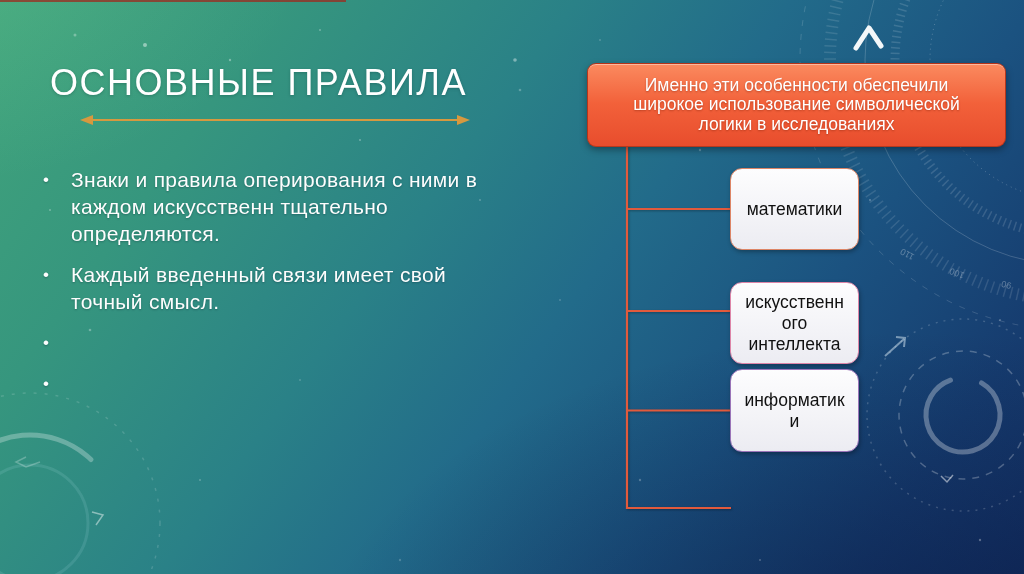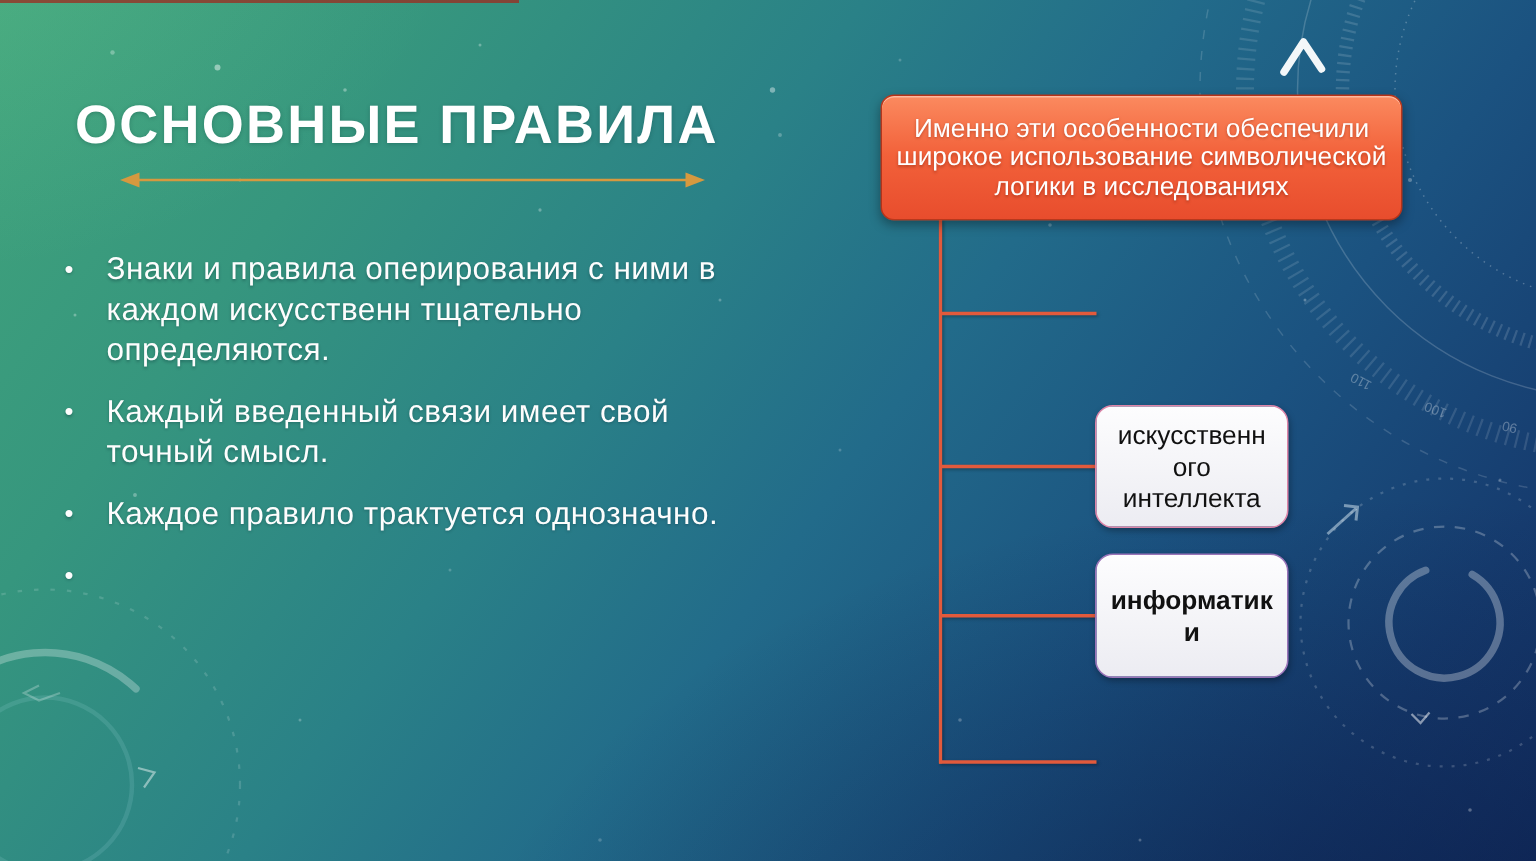--- a/index.html
+++ b/index.html
@@ -15,57 +15,57 @@
   }
   svg{display:block;}
   .decor{position:absolute;left:0;top:0;pointer-events:none;}
 
   
   .progress{position:absolute;left:0;top:0;width:346px;height:2px;
     background:#9e2a1e;opacity:.75;}
 
   
   .title{position:absolute;left:50px;top:62px;color:#fff;
-    font-size:36px;letter-spacing:1.5px;font-weight:700;
+    font-size:36px;letter-spacing:1.5px;font-weight:400;
     text-shadow:0 1px 3px rgba(0,40,40,.25);}
   .title-arrow{position:absolute;left:78px;top:110px;}
 
   
   .bullets{position:absolute;left:36px;top:166px;width:566px;
     margin:0;padding:0;list-style:none;}
   .bullets li{display:flex;margin:0 0 14px 0;color:#fdfdfd;
     font-size:21px;line-height:27px;letter-spacing:.3px;
     text-shadow:0 1px 2px rgba(0,30,40,.3);}
   .bullet-marker{flex:none;width:28px;padding-left:7px;font-size:17px;}
   .bullet-text{white-space:pre-line;}
 
   
-  .callout{position:absolute;left:587px;top:63px;width:348px;height:84px;
+  .callout{position:absolute;left:587px;top:63px;width:419px;height:84px;
     border-radius:9px;box-sizing:border-box;
     background:linear-gradient(180deg,var(--callout-fill-top,#fb8a5f) 0%,#f2613a 48%,var(--callout-fill-bottom,#e84d2d) 100%);
     border:1px solid rgba(175,48,22,.9);
     box-shadow:0 3px 7px rgba(0,0,0,.35), inset 0 1px 0 rgba(255,255,255,.40);
     display:flex;align-items:center;justify-content:center;}
   .callout-text{color:#fff;font-size:17.5px;line-height:19.5px;text-align:center;
     white-space:pre-line;text-shadow:0 1px 2px rgba(120,30,10,.45);}
 
   
   .connector-line{stroke:var(--connector,#e25a3c);stroke-width:2.2;}
 
   
   .node{position:absolute;left:730px;width:129px;box-sizing:border-box;
     border-radius:12px;border:1.5px solid #ccc;
     background:linear-gradient(180deg,#fdfdfe 0%,var(--node-fill,#ececf2) 100%);
     box-shadow:1px 2px 4px rgba(0,0,0,.30);
     display:flex;align-items:center;justify-content:center;}
   .node-label{color:#111;font-size:17.5px;line-height:21px;text-align:center;
     white-space:pre-line;}
   .node0{top:168px;height:82px;border-color:var(--node-border-0,#dd8566);}
-  .node1{top:270px;height:82px;border-color:var(--node-border-1,#dd85a8);}
-  .node2{top:369px;height:83px;border-color:var(--node-border-2,#9a74b8);font-weight:bold;}
+  .node1{top:282px;height:82px;border-color:var(--node-border-1,#dd85a8);}
+  .node2{top:369px;height:83px;border-color:var(--node-border-2,#9a74b8);}
   .node3{top:467px;height:82px;border-color:var(--node-border-3,#a8bfda);}
 </style>
 </head>
 <body>
 
 <div id="slide">
 
   <svg class="decor" width="1024" height="574" viewBox="0 0 1024 574" aria-hidden="true">
 
     <g>
@@ -146,41 +146,43 @@
 каждом искусственн тщательно
 определяются.</span>
     </li>
     <li>
       <span class="bullet-marker">•</span>
       <span class="bullet-text">Каждый введенный связи имеет свой
 точный смысл.</span>
     </li>
     <li>
       <span class="bullet-marker">•</span>
-      <span class="bullet-text">Каждое правило трактуется однозначно.</span>
     </li>
     <li>
       <span class="bullet-marker">•</span>
     </li>
   </ul>
 
   <svg class="decor" width="1024" height="574" viewBox="0 0 1024 574" aria-hidden="true" style="filter:drop-shadow(1px 1px 1px rgba(0,0,0,.3));">
     <line class="connector-line" x1="627" y1="146" x2="627" y2="509"></line>
     <line class="connector-line" x1="626" y1="209" x2="731" y2="209"></line>
     <line class="connector-line" x1="626" y1="311" x2="731" y2="311"></line>
     <line class="connector-line" x1="626" y1="410.5" x2="731" y2="410.5"></line>
     <line class="connector-line" x1="626" y1="508" x2="731" y2="508"></line>
   </svg>
 
   <div class="callout">
     <div class="callout-text">Именно эти особенности обеспечили
 широкое использование символической
 логики в исследованиях</div>
   </div>
 
+  <div class="node node0">
+    <div class="node-label">математики</div>
+  </div>
   <div class="node node1">
     <div class="node-label">искусственн
 ого
 интеллекта</div>
   </div>
   <div class="node node2">
     <div class="node-label">информатик
 и</div>
   </div>
 

